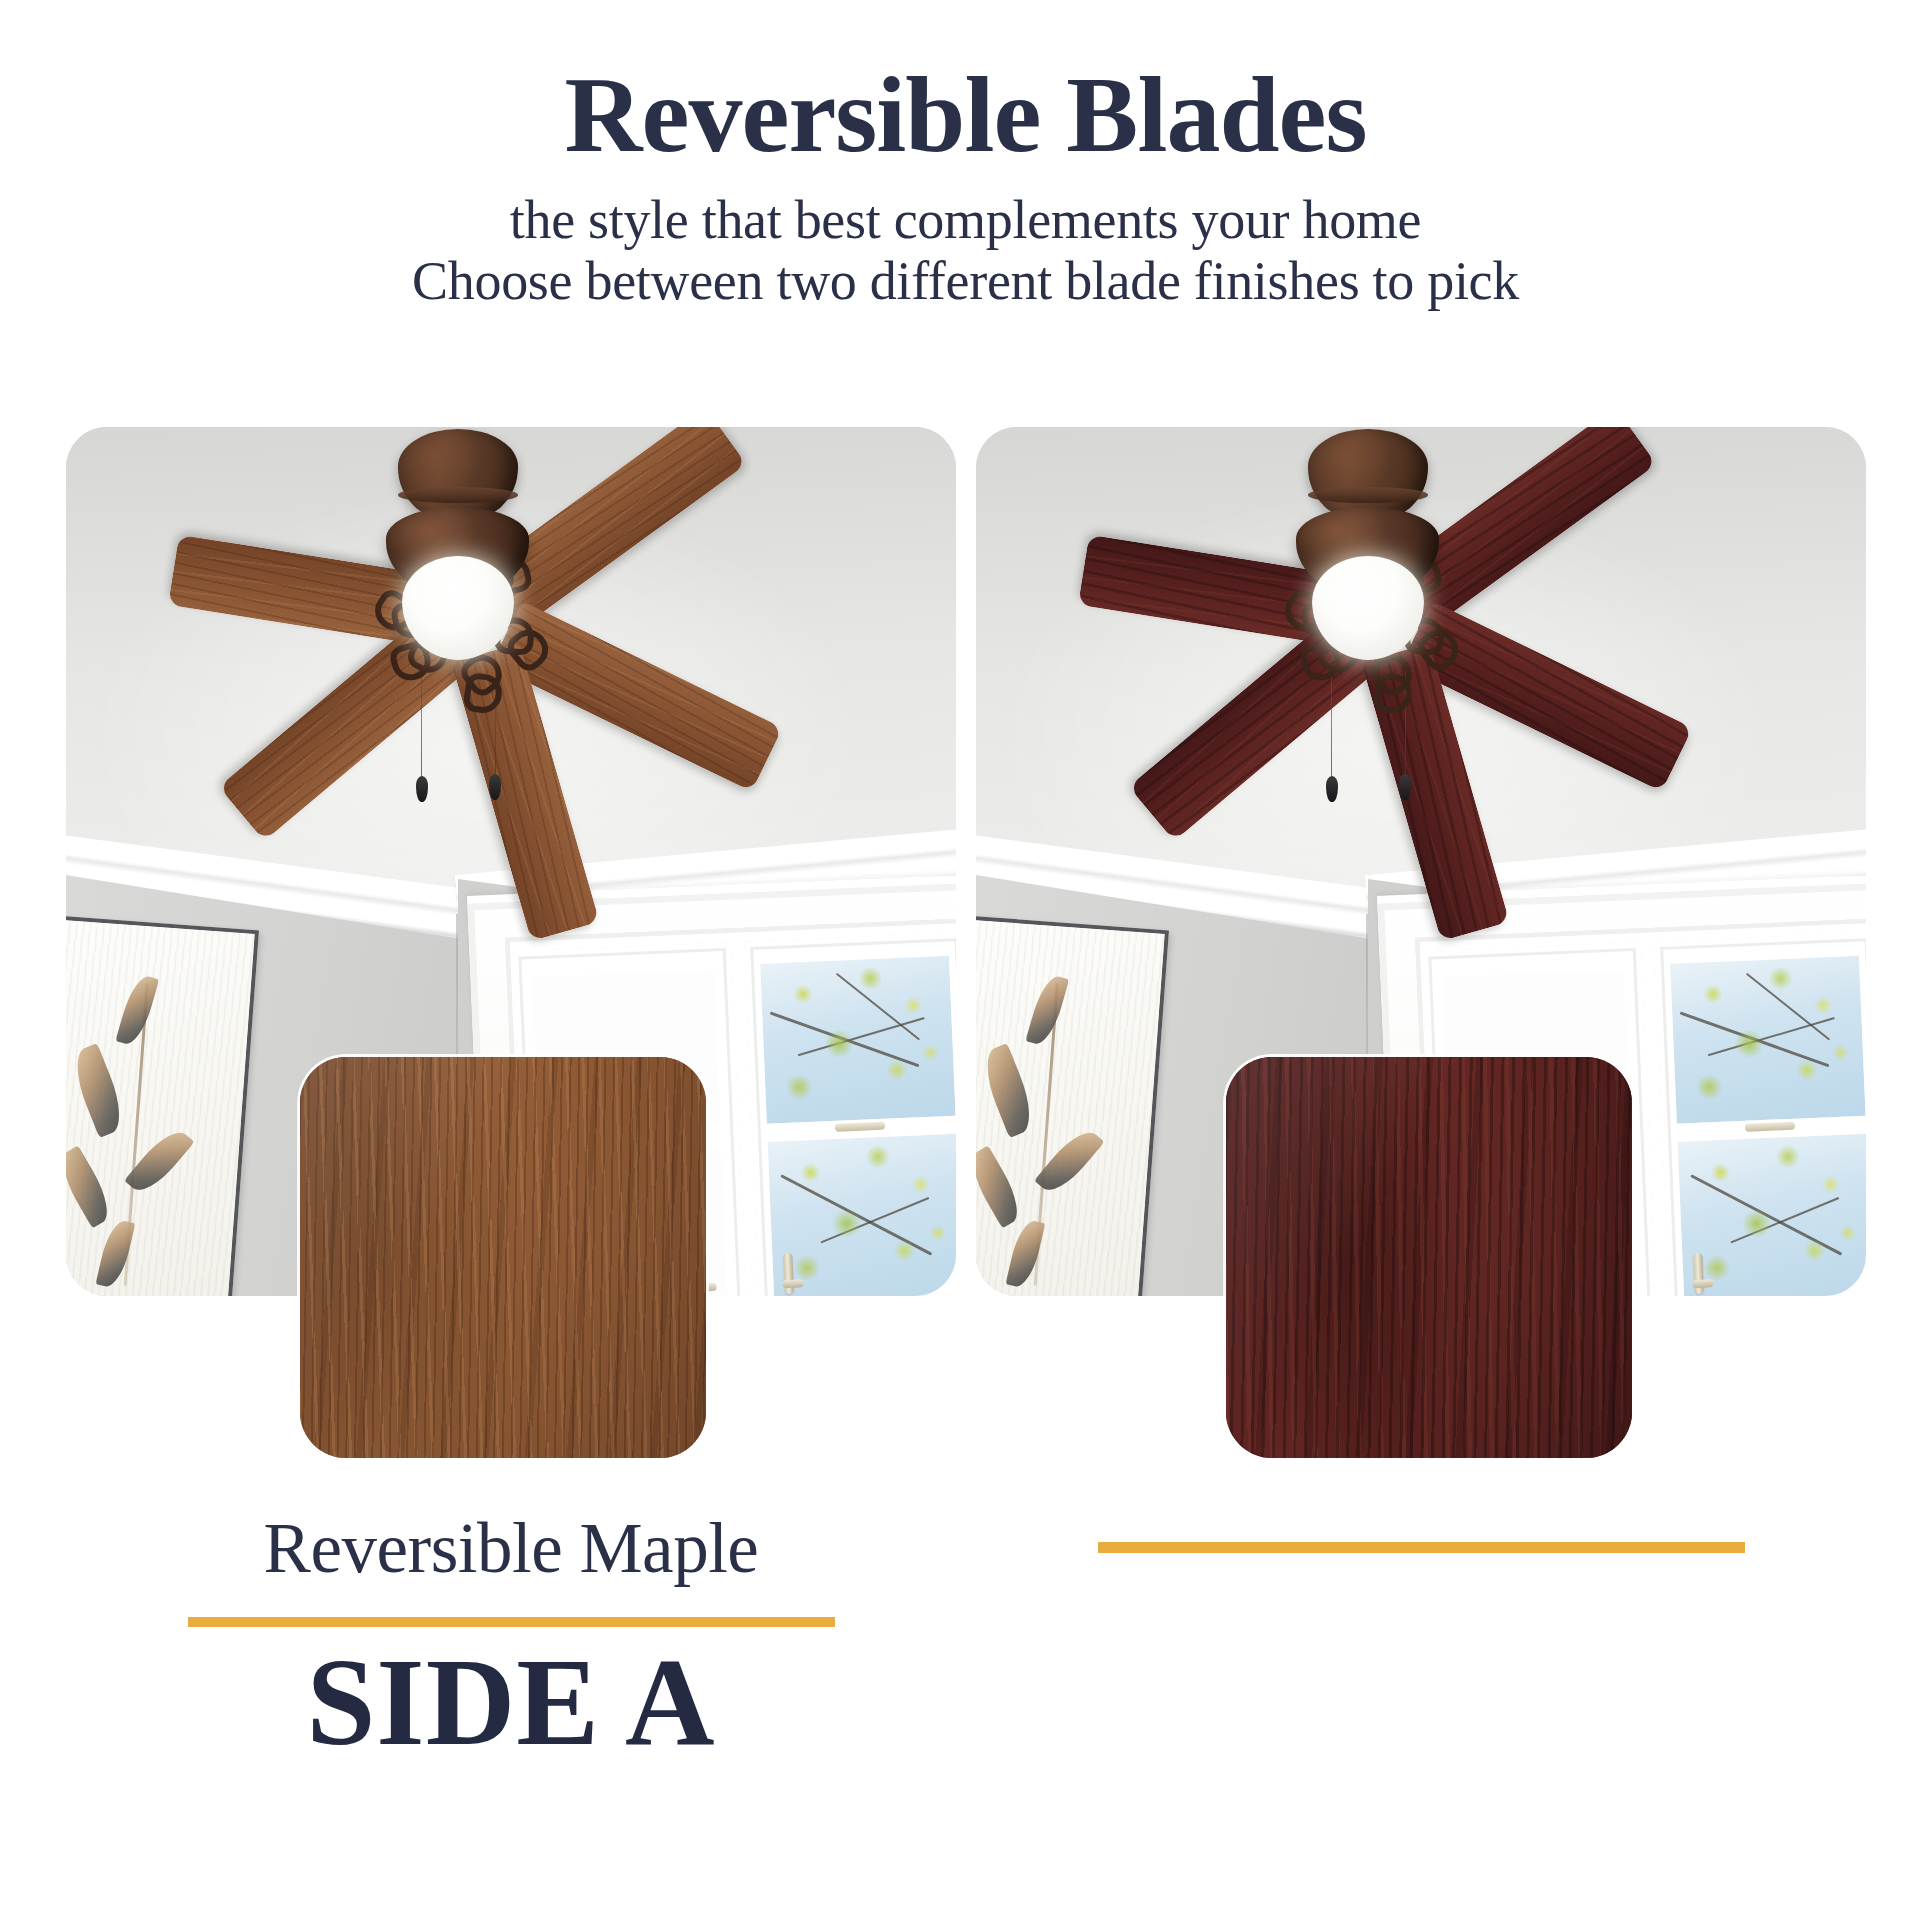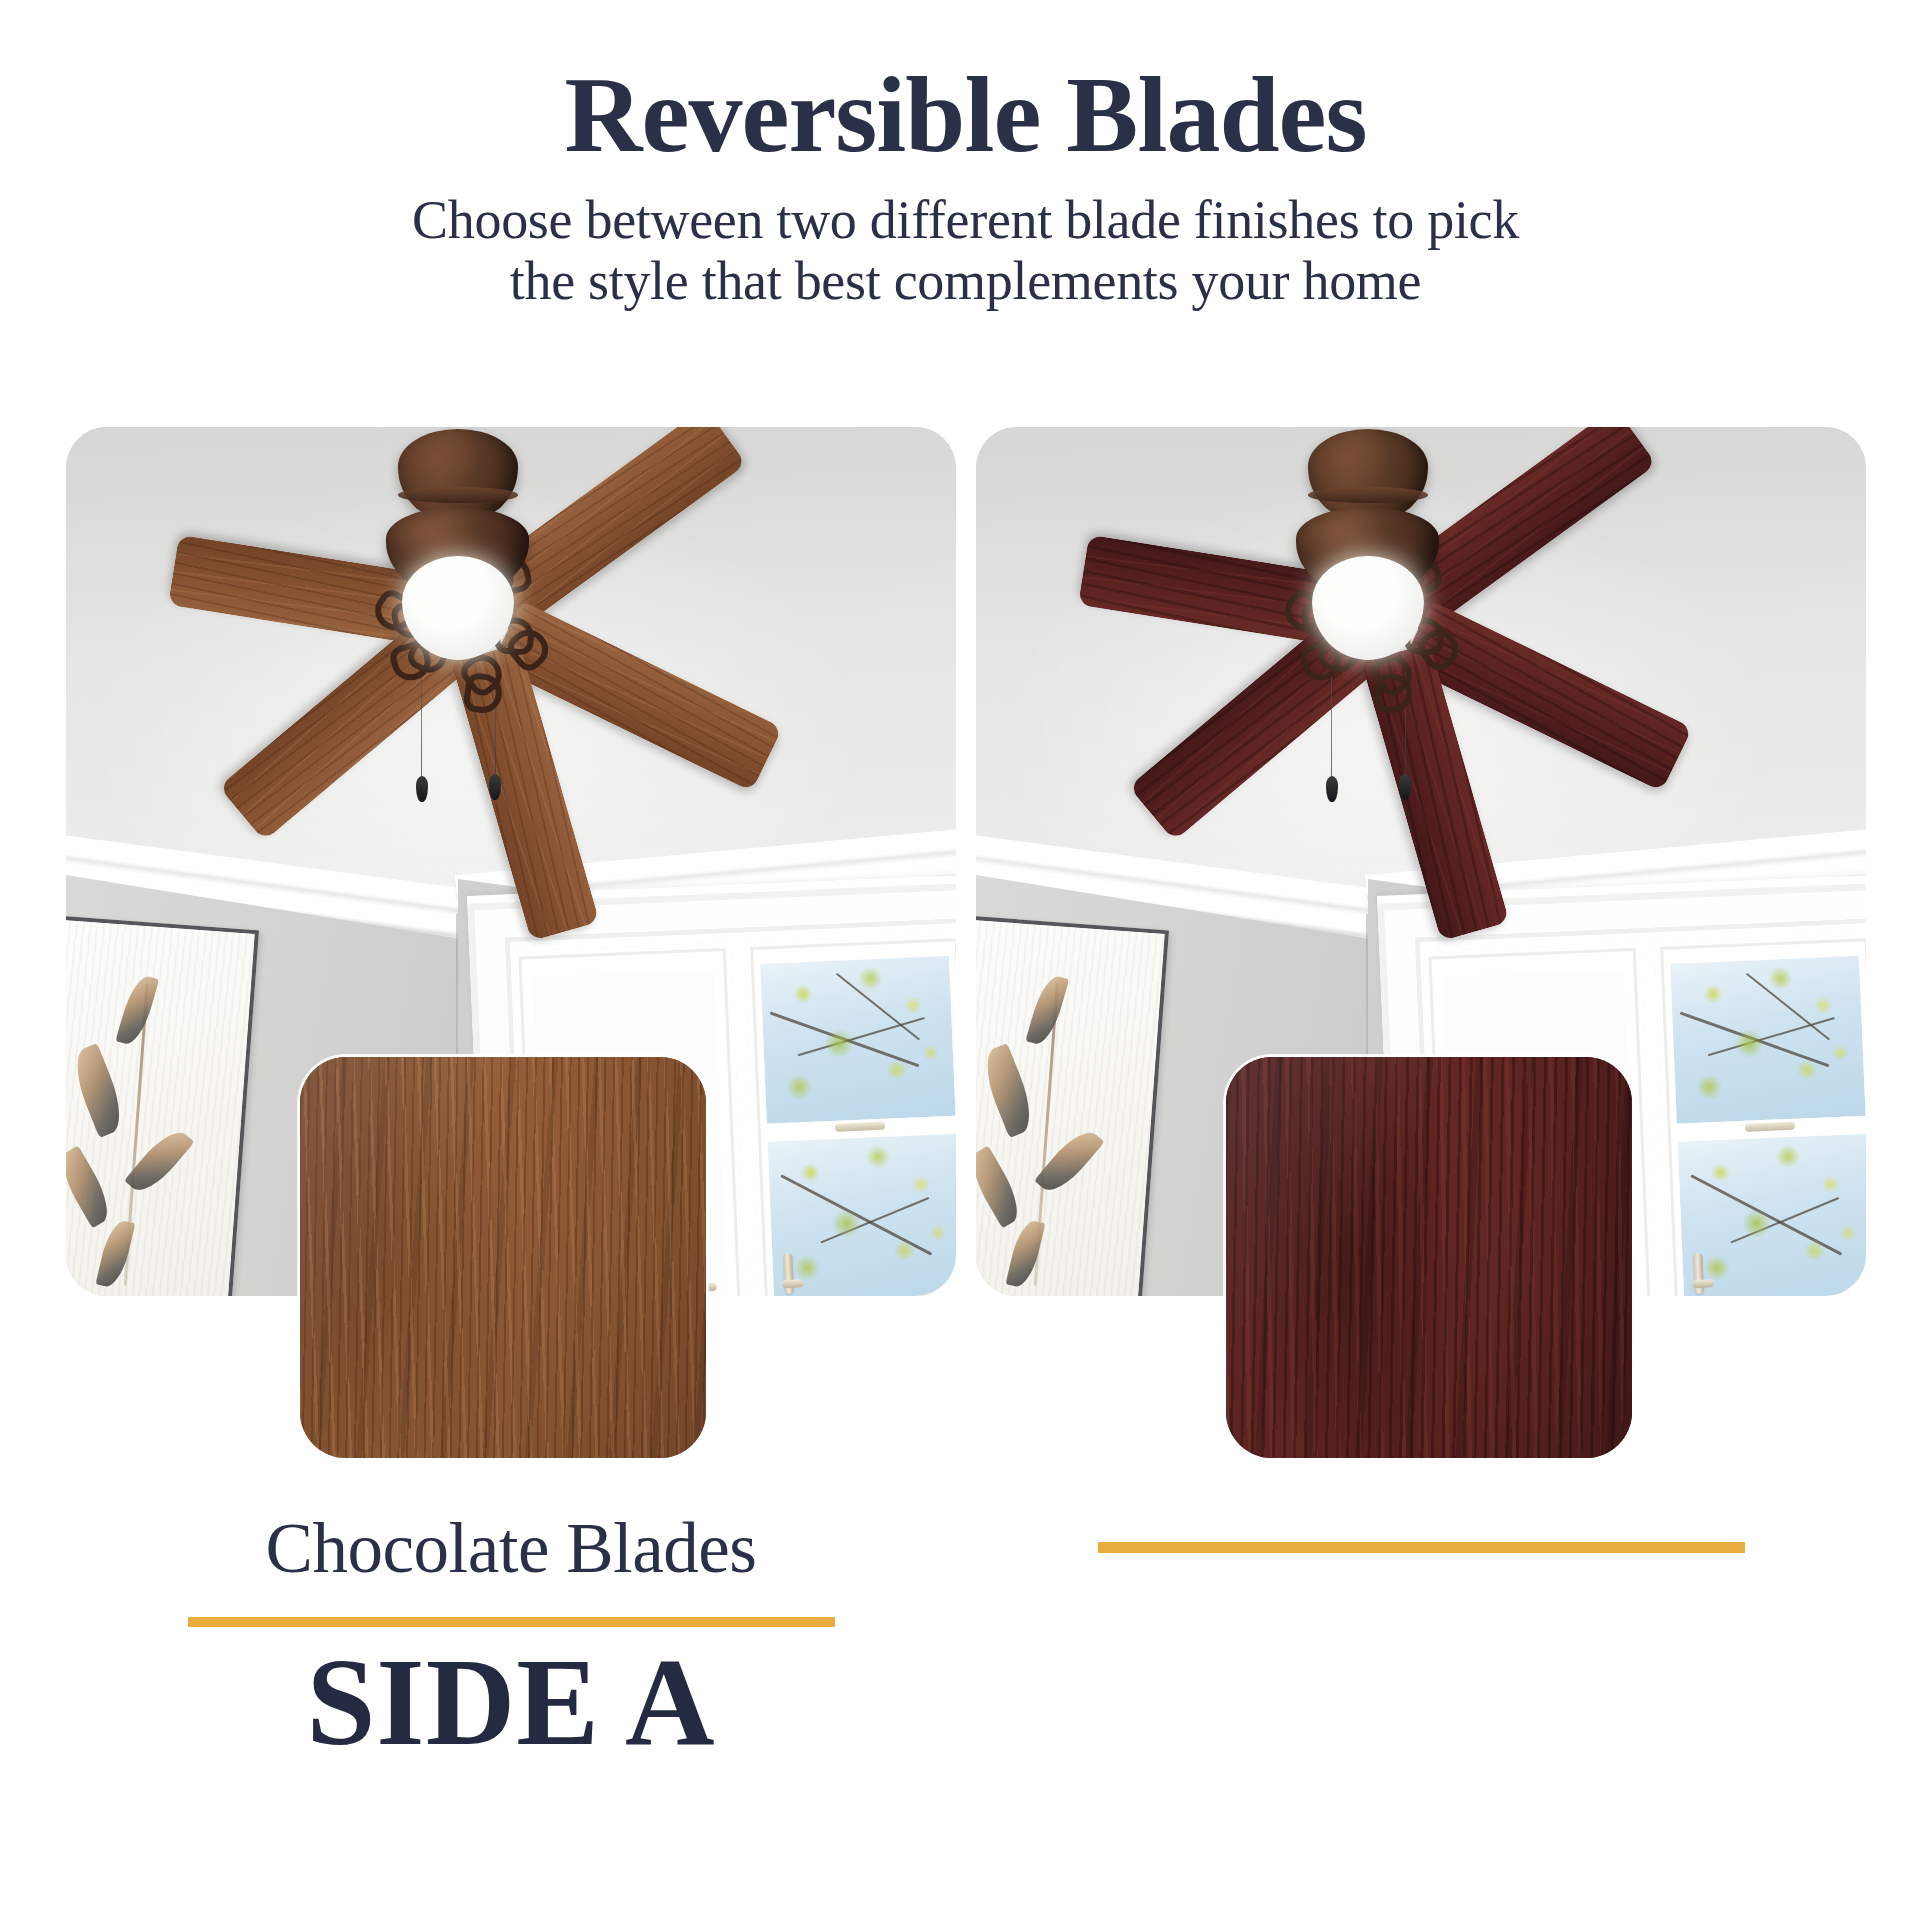--- a/index.html
+++ b/index.html
@@ -451,22 +451,22 @@
   }
 </style>
 </head>
 <body>
 
 <div id="page">
 
   <div class="header">
     <div class="title">Reversible Blades</div>
     <div class="subtitle">
+      <span class="ln">the style that best complements your home</span>
       <span class="ln">Choose between two different blade finishes to pick</span>
-      <span class="ln">the style that best complements your home</span>
     </div>
   </div>
 
   <div class="panel panel-left">
     <div class="photo">
 
       <div class="ceiling"></div>
       <div class="crown crown-left"></div>
       <div class="crown crown-right"></div>
       <div class="wall-left"></div>
@@ -637,21 +637,21 @@
 
     </div>
 
     <div class="swatch swatch-right" style="position:absolute;left:250px;top:630px;">
       <div class="grain grain-walnut"></div>
       <div class="grain-sheen"></div>
     </div>
   </div>
 
   <div class="caption caption-left">
-    <div class="finish-name">Chocolate Blades</div>
+    <div class="finish-name">Reversible Maple</div>
     <div class="rule"></div>
     <div class="side-label">SIDE A</div>
   </div>
 
   <div class="caption caption-right">
     <div class="rule"></div>
   </div>
 
 </div>
 

